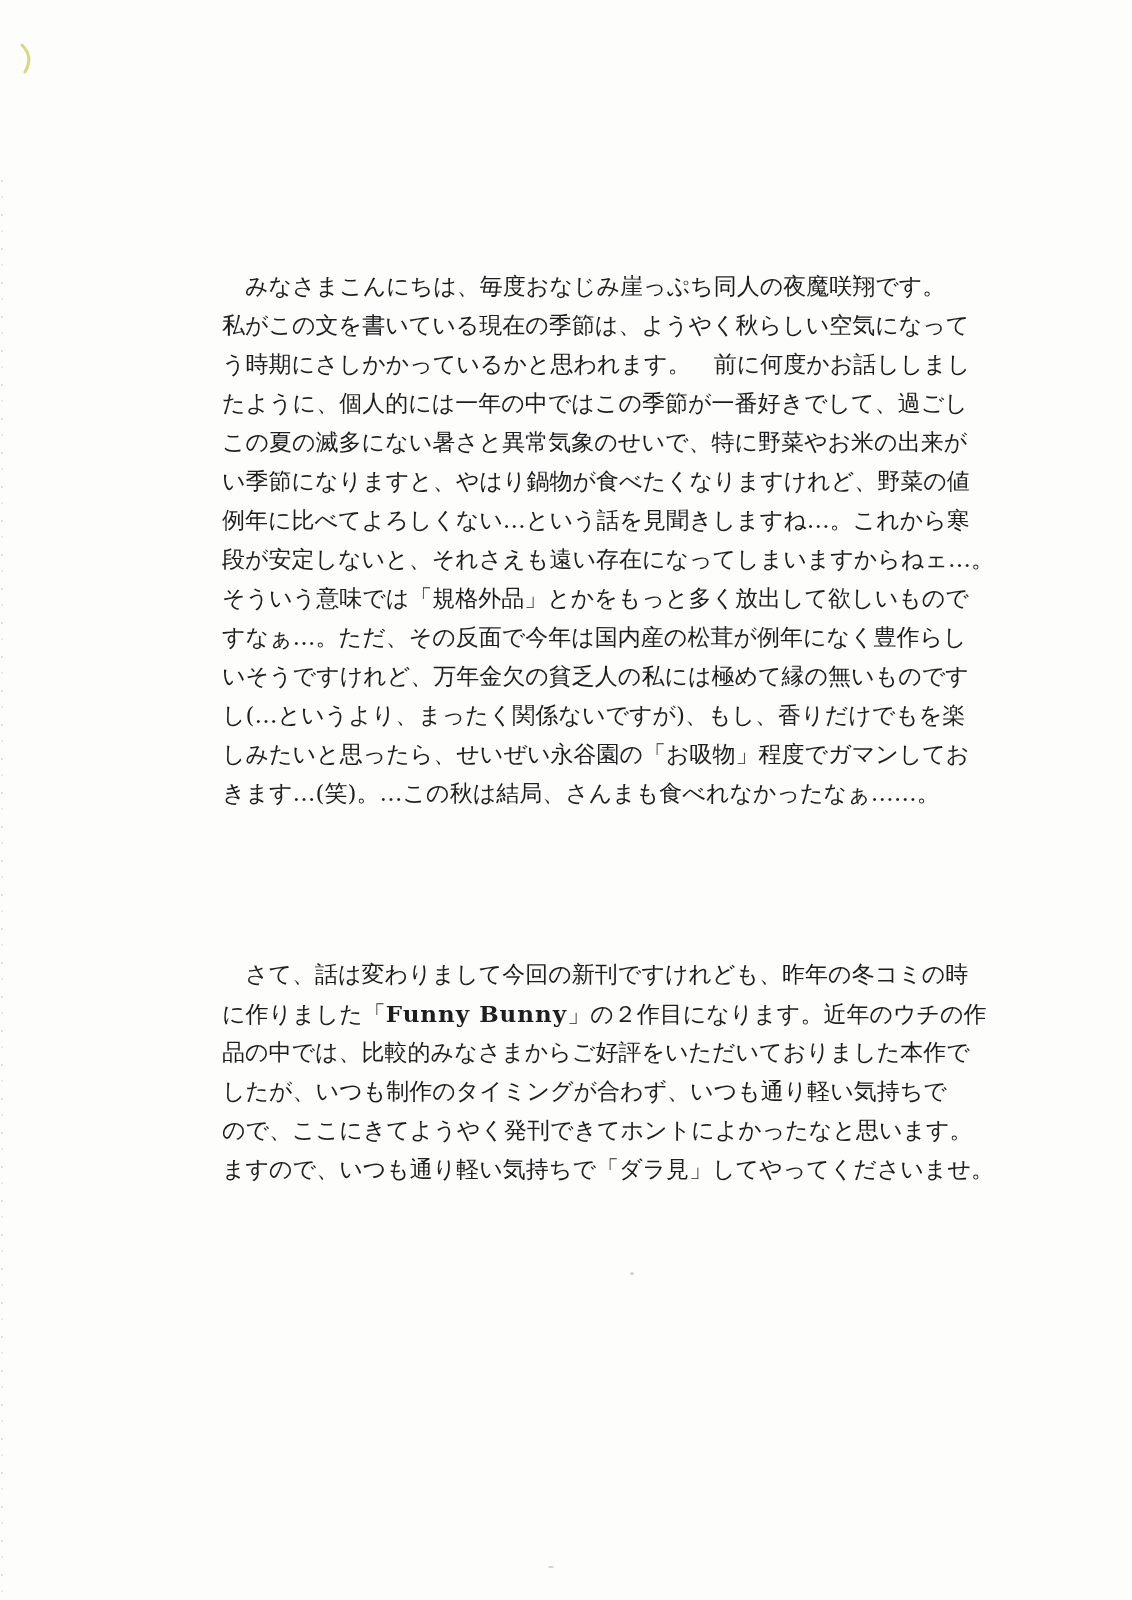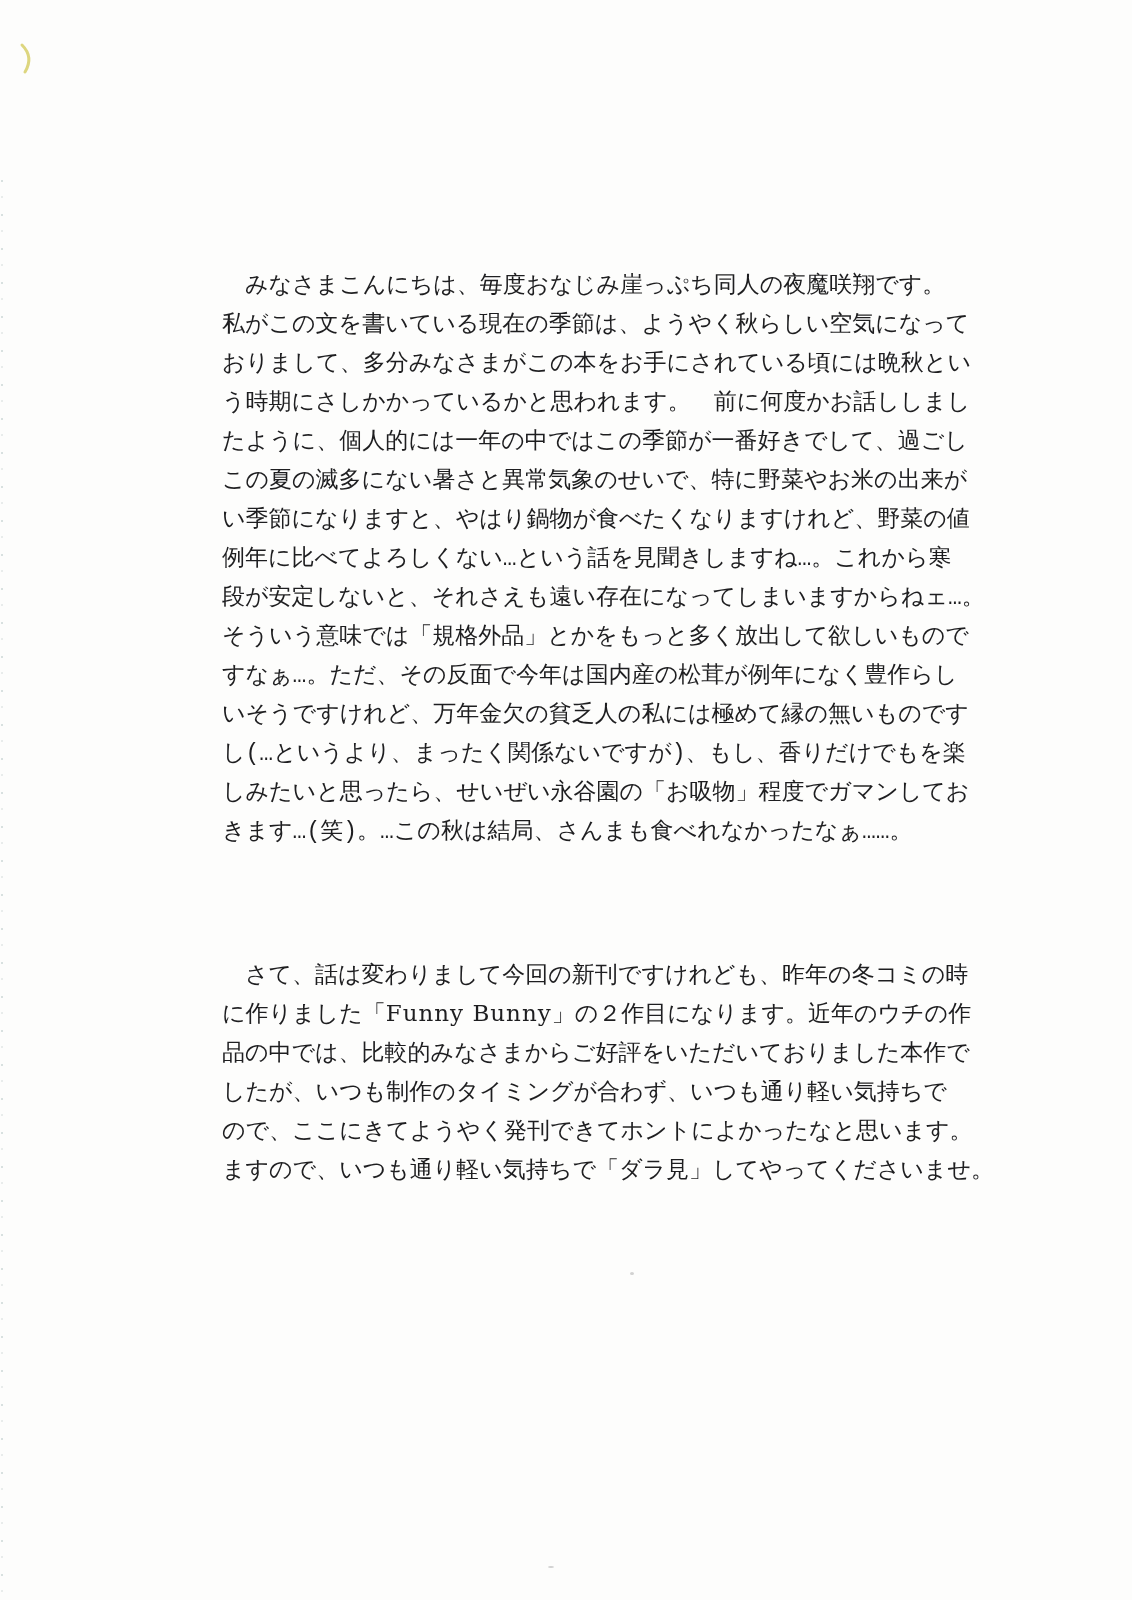--- a/index.html
+++ b/index.html
@@ -46,51 +46,50 @@
     border-radius: 50%;
     background: rgba(130, 130, 130, 0.35);
   }
   .speck-1 { left: 630px; top: 1272px; }
   .speck-2 { left: 548px; top: 1566px; width: 6px; height: 2px; }
   .text-block {
     position: absolute;
     left: 222px;
     width: 745px;
   }
-  .block-1 { top: 267px; font-family: Liberation Mono, monospace; }
+  .block-1 { top: 267px; }
   .block-2 { top: 955px; }
   .line {
     height: 39px;
     line-height: 39px;
     font-size: 23px;
     letter-spacing: 0px;
     white-space: nowrap;
     font-weight: 500;
   }
   .title-en {
-    font-weight: normal;
+    font-weight: bold;
     letter-spacing: 1px;
   }
 </style>
 </head>
 <body style="background: rgb(253, 253, 252); color: rgb(30, 30, 32);">
 
 <div class="page">
 
   <svg class="smudge" width="18" height="34">
     <path d="M4 3 C 12 11, 13 20, 7 30" fill="none" stroke-width="3" stroke-linecap="round" stroke="#ddd67f"></path>
   </svg>
   <div class="edge-speckles"></div>
   <div class="speck speck-1"></div>
   <div class="speck speck-2"></div>
 
   <div class="text-block block-1">
     <div class="line">　みなさまこんにちは、毎度おなじみ崖っぷち同人の夜魔咲翔です。</div>
     <div class="line">私がこの文を書いている現在の季節は、ようやく秋らしい空気になって</div>
-    <div class="line">おりまして、多分みなさまがこの本をお手にされている頃には晩秋とい</div>
     <div class="line">う時期にさしかかっているかと思われます。　前に何度かお話ししまし</div>
     <div class="line">たように、個人的には一年の中ではこの季節が一番好きでして、過ごし</div>
     <div class="line">この夏の滅多にない暑さと異常気象のせいで、特に野菜やお米の出来が</div>
     <div class="line">い季節になりますと、やはり鍋物が食べたくなりますけれど、野菜の値</div>
     <div class="line">例年に比べてよろしくない…という話を見聞きしますね…。これから寒</div>
     <div class="line">段が安定しないと、それさえも遠い存在になってしまいますからねェ…。</div>
     <div class="line">そういう意味では「規格外品」とかをもっと多く放出して欲しいもので</div>
     <div class="line">すなぁ…。ただ、その反面で今年は国内産の松茸が例年になく豊作らし</div>
     <div class="line">いそうですけれど、万年金欠の貧乏人の私には極めて縁の無いものです</div>
     <div class="line">し(…というより、まったく関係ないですが)、もし、香りだけでもを楽</div>

